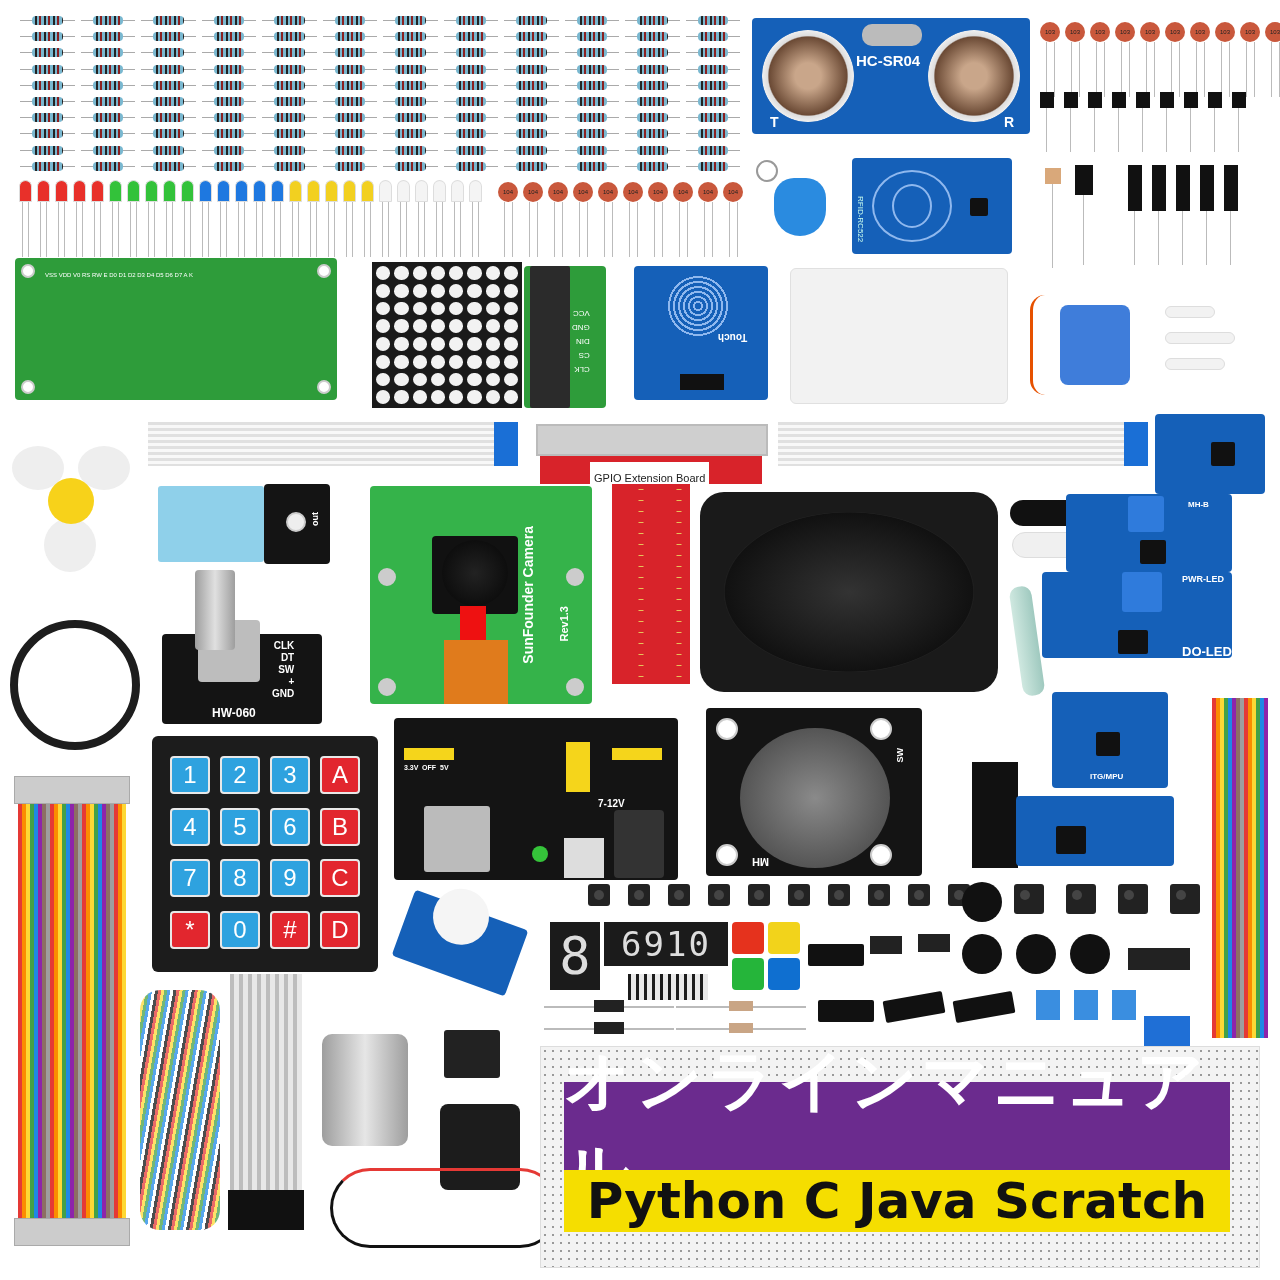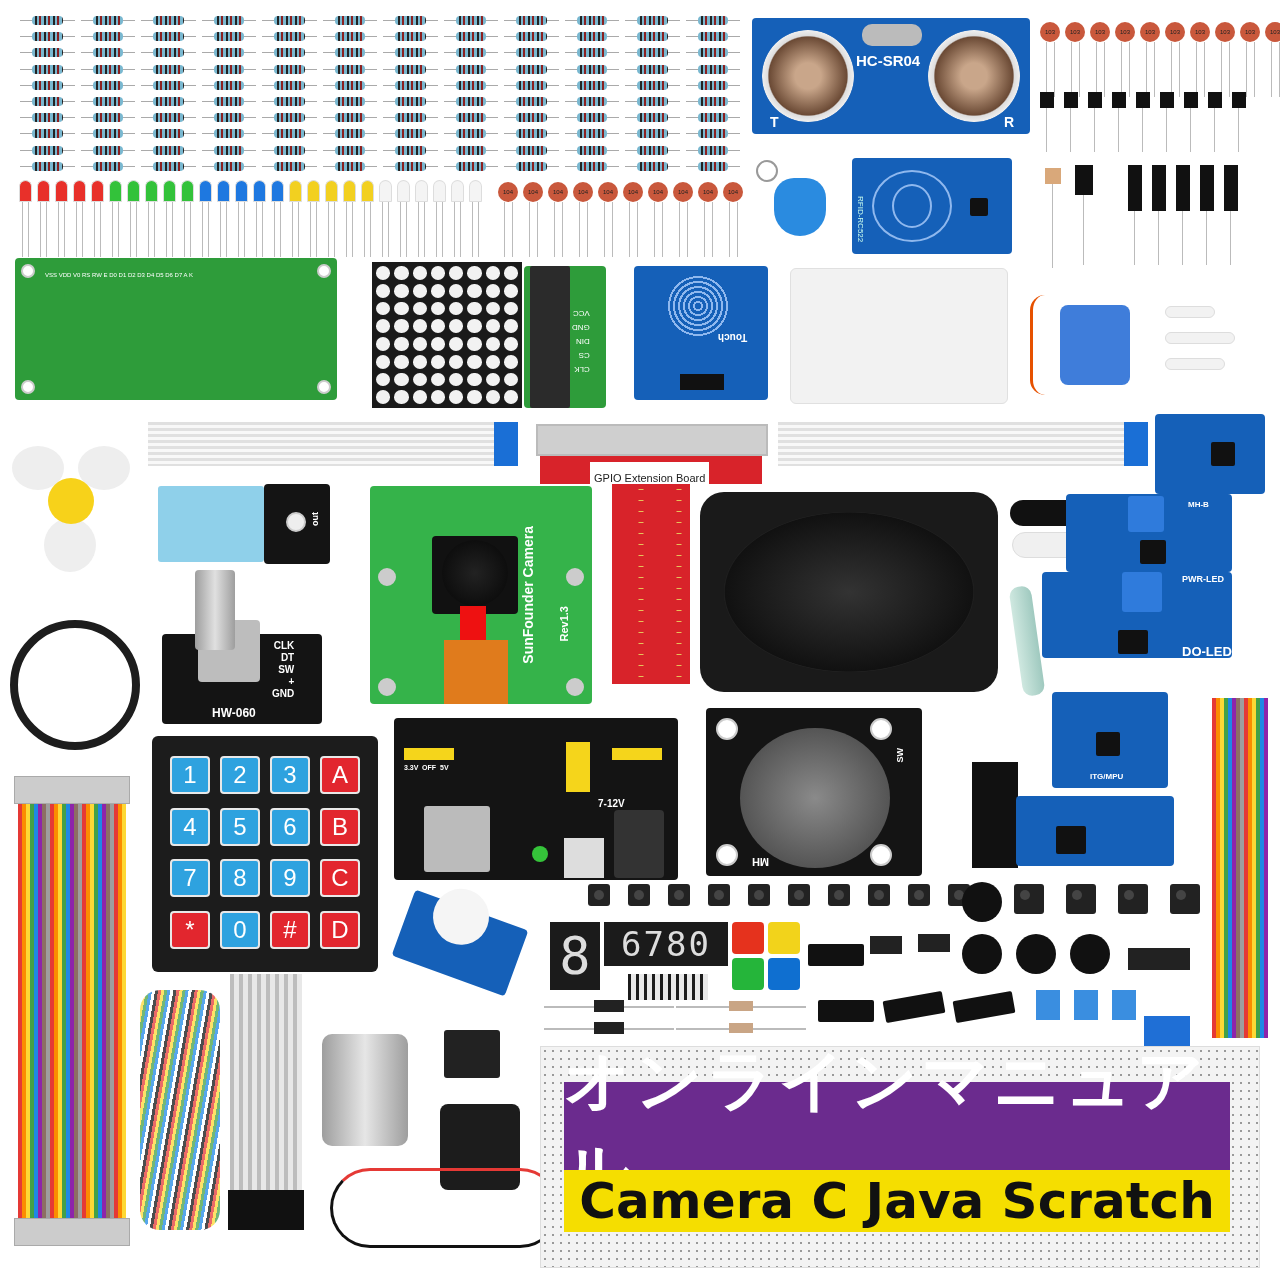--- a/index.html
+++ b/index.html
@@ -716,21 +716,21 @@
     <div class="btn-sq"></div>
   </div>
 <div class="abs" style="left:1014px;top:884px;display:flex;gap:22px">
   <div class="btn-sq" style="width:30px;height:30px"></div>
   <div class="btn-sq" style="width:30px;height:30px"></div>
   <div class="btn-sq" style="width:30px;height:30px"></div>
   <div class="btn-sq" style="width:30px;height:30px"></div>
 </div>
 
 <div class="abs seg" style="left:550px;top:922px;width:50px;height:68px;font-size:52px">8</div>
-<div class="abs seg" style="left:604px;top:922px;width:124px;height:44px;font-size:34px;letter-spacing:2px">6780</div>
+<div class="abs seg" style="left:604px;top:922px;width:124px;height:44px;font-size:34px;letter-spacing:2px">6910</div>
 <div class="abs" style="left:628px;top:974px;width:80px;height:26px;background:#1b1b1b;background-image:repeating-linear-gradient(90deg,#1b1b1b 0 3px,#e8e8e8 3px 8px)"></div>
 <div class="abs" style="left:732px;top:922px;display:grid;grid-template-columns:32px 32px;gap:4px" id="capsgrid">
     <div style="width: 32px; height: 32px; border-radius: 4px; background: rgb(229, 50, 29);"></div>
     <div style="width: 32px; height: 32px; border-radius: 4px; background: rgb(242, 211, 27);"></div>
     <div style="width: 32px; height: 32px; border-radius: 4px; background: rgb(37, 181, 58);"></div>
     <div style="width: 32px; height: 32px; border-radius: 4px; background: rgb(15, 111, 208);"></div>
   </div>
 
 <div class="abs ic" style="left:808px;top:944px;width:56px;height:22px"></div>
 <div class="abs ic" style="left:818px;top:1000px;width:56px;height:22px"></div>
@@ -764,13 +764,13 @@
   </div>
 
 <div class="abs" style="left:322px;top:1034px;width:86px;height:112px;background:linear-gradient(90deg,#9e9e9e,#e6e6e6,#9e9e9e);border-radius:10px"></div>
 <div class="abs" style="left:444px;top:1030px;width:56px;height:48px;background:#222;border-radius:3px"></div>
 <div class="abs" style="left:440px;top:1104px;width:80px;height:86px;background:#1c1c1c;border-radius:8px"></div>
 <div class="abs" style="left:330px;top:1168px;width:230px;height:80px;border:3px solid #111;border-top-color:#e53935;border-radius:40px"></div>
 
 <div class="abs bb-dots" style="left:540px;top:1046px;width:720px;height:222px;border:1px solid #ddd"></div>
 
 <div class="abs banner-top" style="left:564px;top:1082px;width:666px;height:88px">オンラインマニュアル</div>
-<div class="abs banner-bot" style="left:564px;top:1170px;width:666px;height:62px">Camera C Java Scratch</div>
+<div class="abs banner-bot" style="left:564px;top:1170px;width:666px;height:62px">Python C Java Scratch</div>
 
 </body></html>

